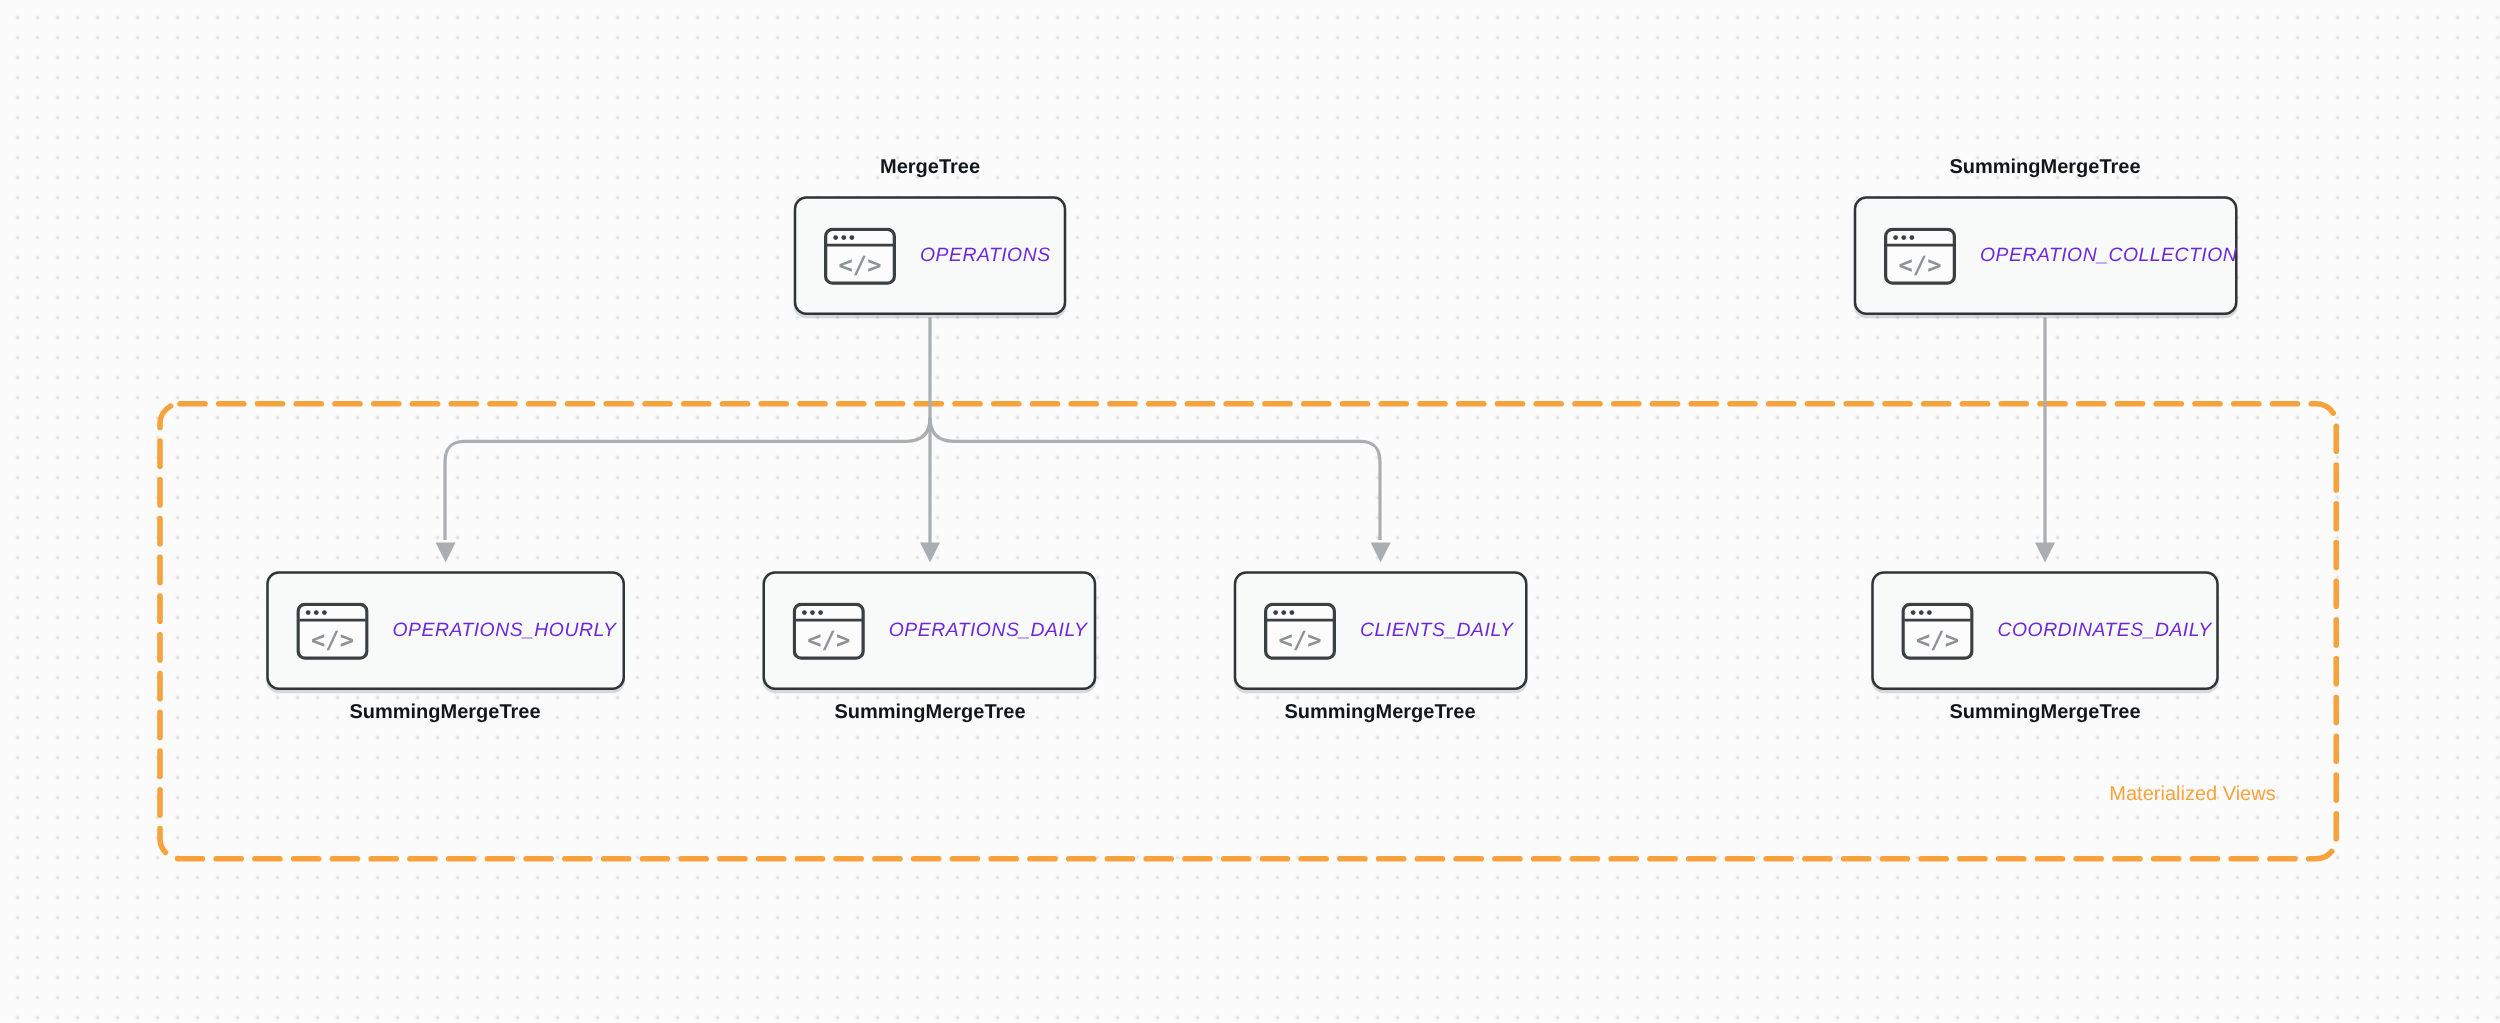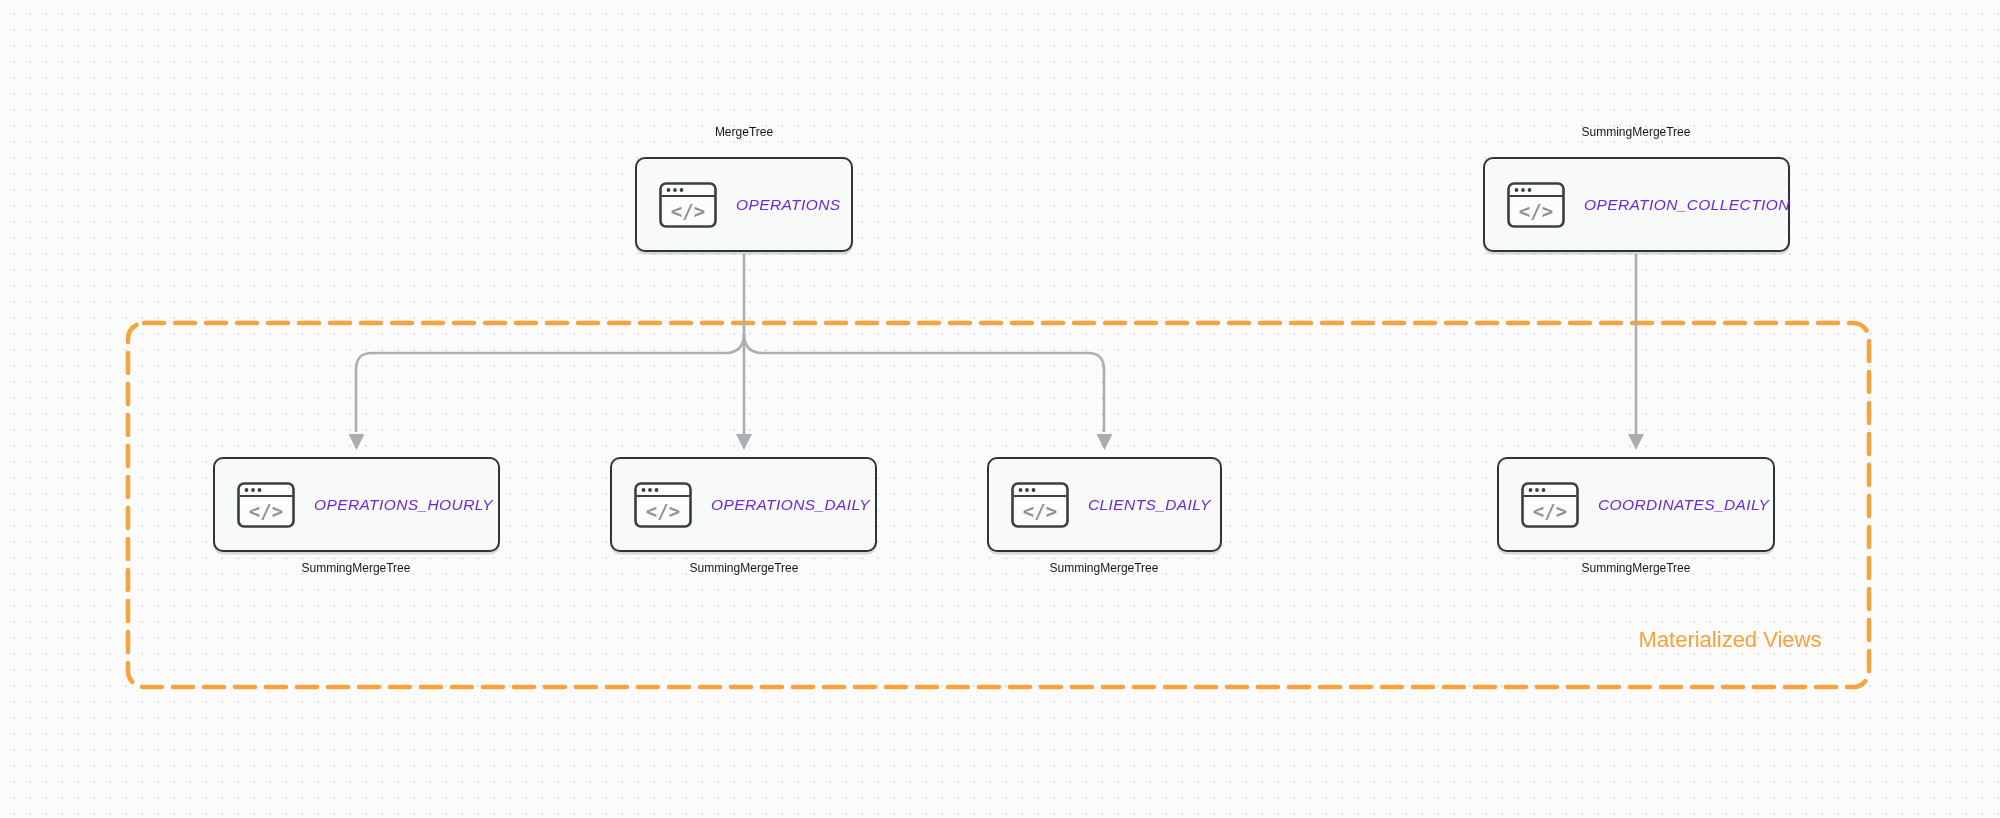--- a/index.html
+++ b/index.html
@@ -24,25 +24,25 @@
     box-shadow:0 2.5px 0 rgba(30,36,40,.16);
     display:flex;align-items:center;gap:19px;
     padding:0 0 0 22px;box-sizing:border-box;
   }
   .table-name{
     font-style:italic;font-size:15.5px;font-weight:500;
     letter-spacing:.4px;color:#6d28d9;white-space:nowrap;
   }
   .engine-label{
     position:absolute;z-index:2;transform:translateX(-50%);
-    font-size:12px;font-weight:400;color:#131619;white-space:nowrap;
+    font-size:16px;font-weight:700;color:#131619;white-space:nowrap;
   }
   .group-label{
     position:absolute;z-index:2;transform:translateX(-50%);
-    font-size:22px;font-weight:500;color:#F9A23B;white-space:nowrap;
+    font-size:16px;font-weight:500;color:#F9A23B;white-space:nowrap;margin-left:24px;
   }
   .icon{flex:0 0 auto;display:block;}
 </style>
 </head>
 <body>
 
 <div class="canvas">
 
   <svg class="edges" width="2000" height="818" viewBox="0 0 2000 818">
 

